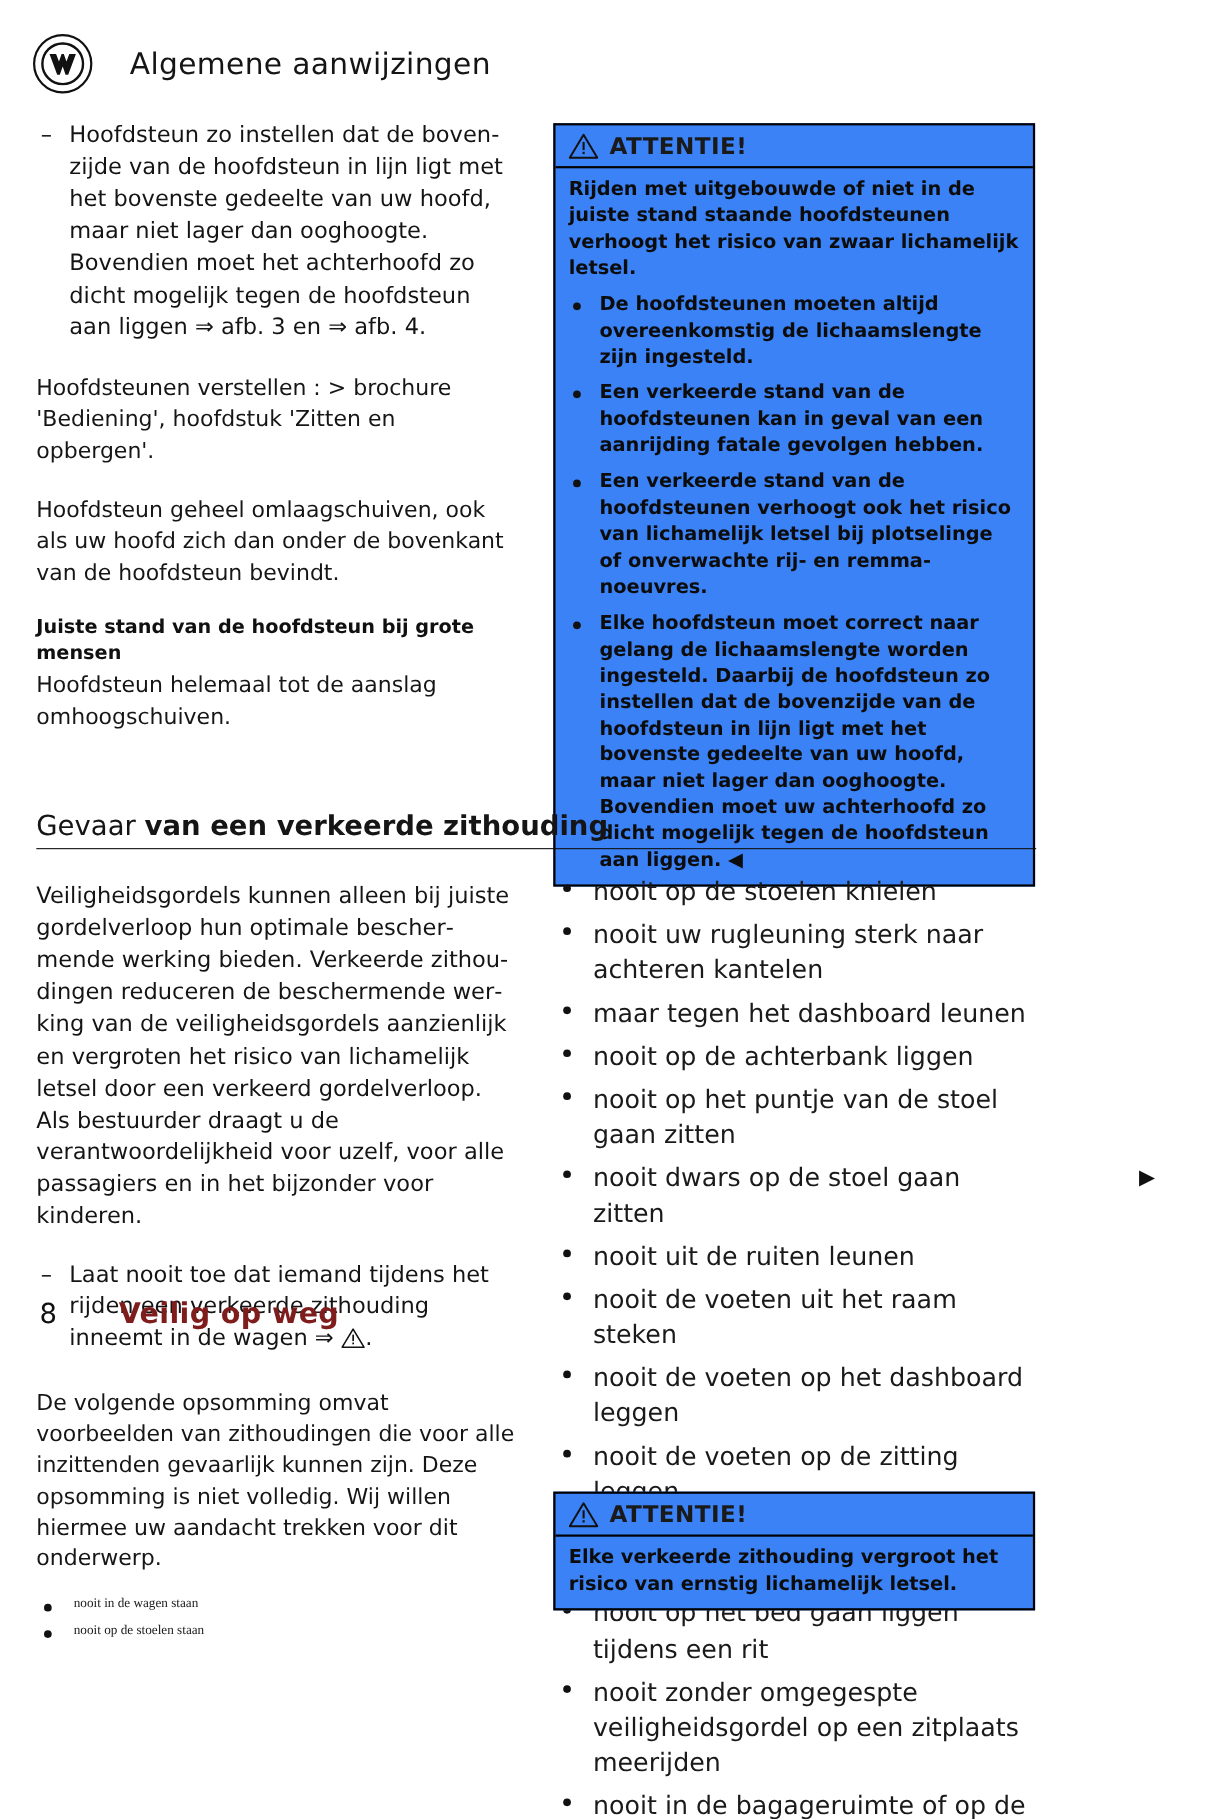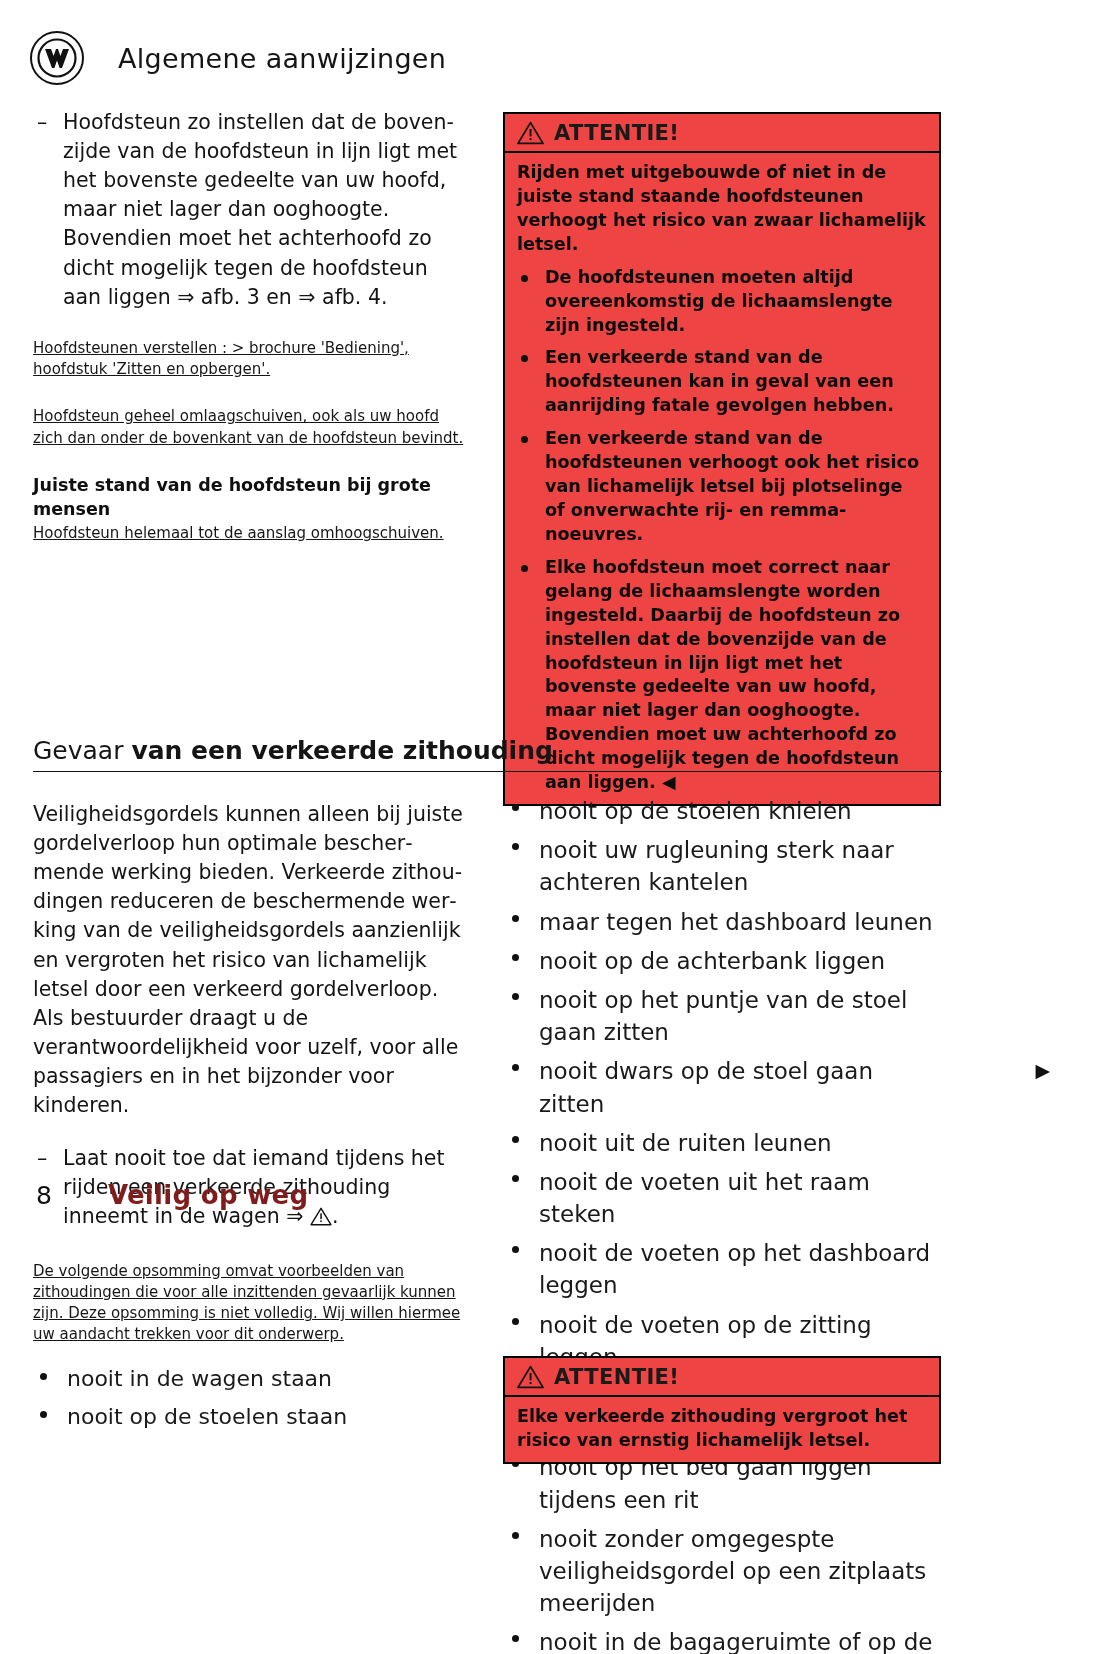--- a/index.html
+++ b/index.html
@@ -64,25 +64,24 @@
   p, .para {
     margin: 0 0 18px 0;
   }
   .body-large {
     font-size: 20.5px;
     line-height: 1.42;
     font-family: "DejaVu Sans", sans-serif;
     color: #141414;
   }
   .body-small {
-    font-size: 15px;
+    font-size: 20px;
     line-height: 1.42;
     font-family: "DejaVu Sans", sans-serif;
     color: #161616;
-    text-decoration: underline;
   }
   .sub-head {
     font-size: 17.5px;
     font-weight: 700;
     line-height: 1.38;
     margin: 0 0 2px 0;
     font-family: "DejaVu Sans", sans-serif;
     color: #101010;
   }
   .dash-item {
@@ -91,21 +90,21 @@
   }
   .dash-item .dash {
     position: absolute;
     left: 4px;
     top: 0;
   }
 
   
   .warning-box {
     border: 2px solid #000;
-    background: #ef4444;
+    background: #3b82f6;
     box-sizing: border-box;
   }
   .warning-head {
     display: flex;
     align-items: center;
     gap: 10px;
     padding: 7px 10px 6px 12px;
     border-bottom: 2px solid #000;
   }
   .warning-head .wtitle {
@@ -186,21 +185,22 @@
   .bullet .bdot {
     position: absolute;
     left: 7px;
     top: 9px;
     width: 7px;
     height: 7px;
     background: #111;
     border-radius: 50%;
   }
   .bullet-lg {
-    font-size: 22px;
+    font-size: 12px;
+    font-family: Liberation Serif, serif;
   }
 
   .tri-inline {
     display: inline-block;
     vertical-align: -3px;
   }
 
   
   .footer {
     position: absolute;

